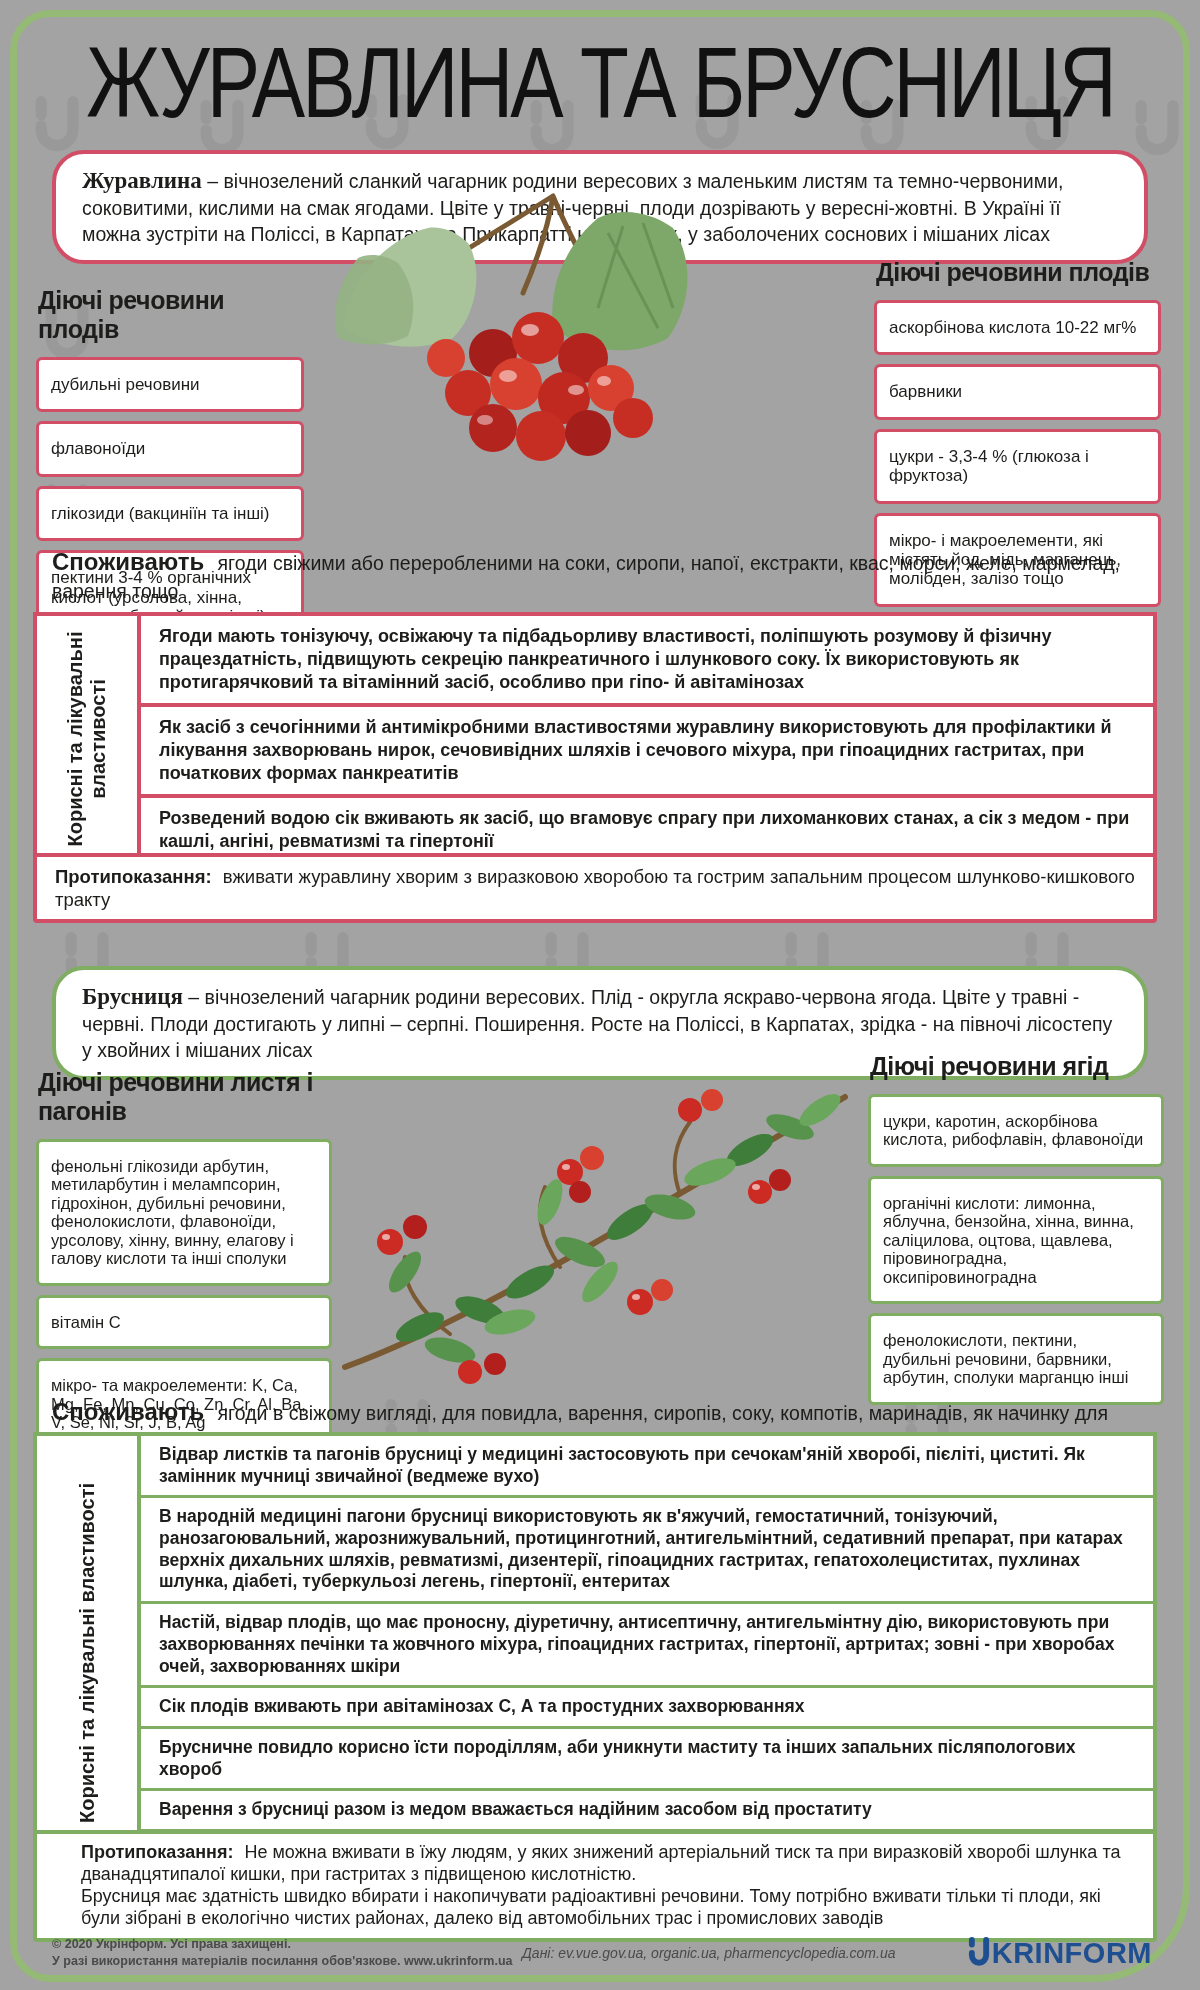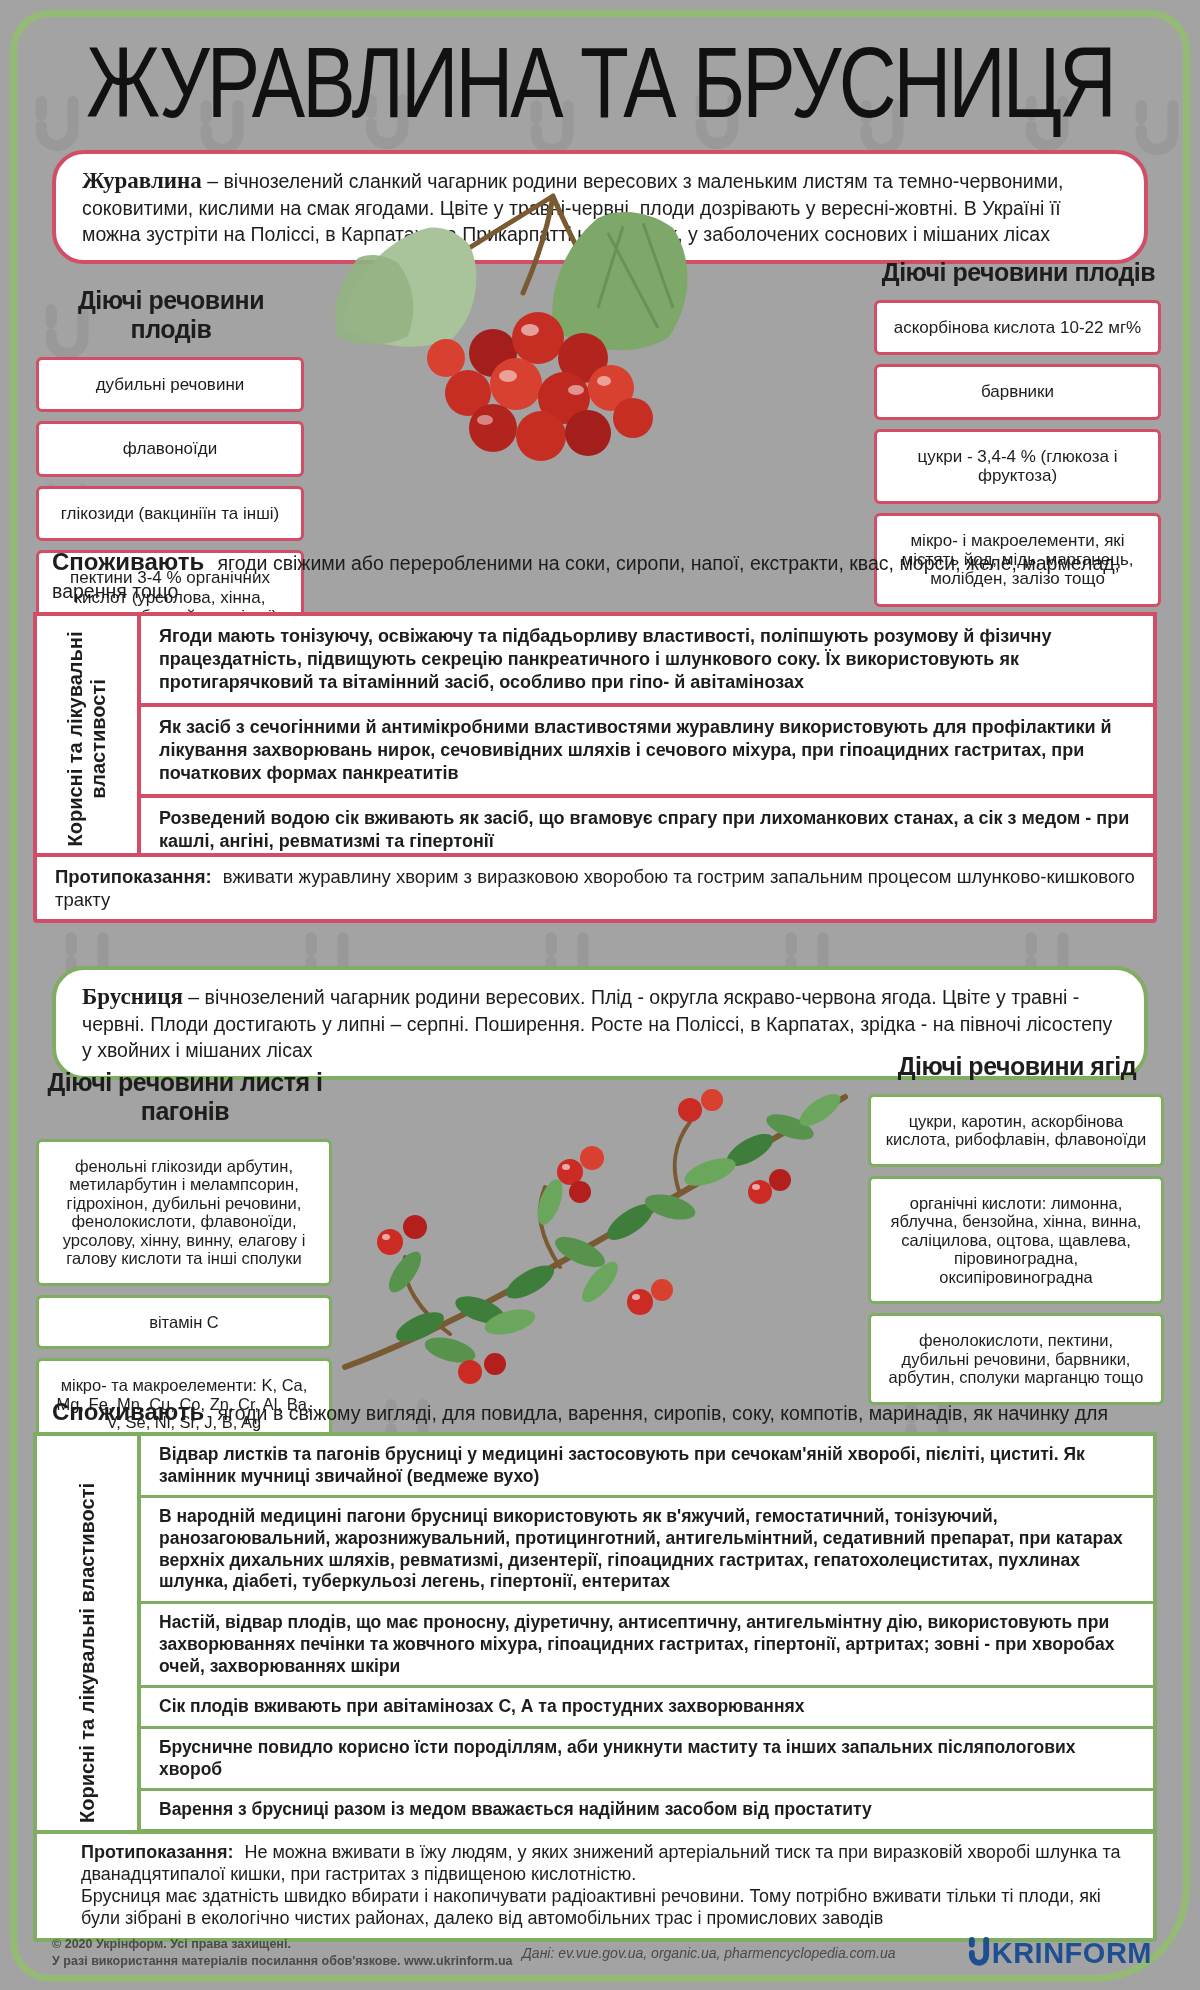--- a/index.html
+++ b/index.html
@@ -15,21 +15,21 @@
   .title { position:absolute; left:0; top:26px; width:100%; text-align:center;
            font-size:80px; font-weight:400; letter-spacing:-3px; color:#111;
            transform:scaleY(1.24); transform-origin:center top; white-space:nowrap; }
   
   .intro { position:absolute; left:52px; width:1096px; border-radius:32px;
            padding:12px 26px; font-size:19.5px; line-height:1.32; background:#fff; }
   .intro.red   { border:4px solid #d14e66; top:150px; }
   .intro.green { border:4px solid #7fad61; top:966px; }
   .intro b { font-size:23px; font-weight:700;font-family:Liberation Serif, serif; }
   
-  .col { position:absolute;text-align:center; }
+  .col { position:absolute; }
   .col-h { font-size:25px; font-weight:700; margin:0 0 13px 2px; letter-spacing:-0.5px; }
   .box { border:3px solid #d14e66; border-radius:6px; background:#fff;
          font-size:17px; font-weight:400; line-height:1.14; padding:15px 12px; margin-bottom:9px; }
   .green-sec .box { border-color:#7fad61; }
   .c-left  { left:36px;  top:286px;  width:268px; }
   .c-right { left:874px; top:258px;  width:287px; }
   .l-left  { left:36px;  top:1068px; width:296px; }
   .l-right { left:868px; top:1052px; width:296px; }
   .l-left .box, .l-right .box { font-size:16.5px; line-height:1.12; }
   
@@ -199,21 +199,21 @@
       <ellipse cx="308" cy="202" rx="8" ry="5" fill="#ffffff" opacity="0.5"></ellipse>
       <ellipse cx="217" cy="232" rx="8" ry="5" fill="#ffffff" opacity="0.45"></ellipse>
       <ellipse cx="336" cy="193" rx="7" ry="5" fill="#ffffff" opacity="0.5"></ellipse>
     </g>
   </svg>
 
   <div class="col c-right">
     <div class="col-h">Діючі речовини плодів</div>
     <div class="box">аскорбінова кислота 10-22 мг%</div>
     <div class="box">барвники</div>
-    <div class="box">цукри - 3,4-4 % (глюкоза і фруктоза)</div>
+    <div class="box">цукри - 3,3-4 % (глюкоза і фруктоза)</div>
     <div class="box">мікро- і макроелементи, які містять йод, мідь, марганець, молібден, залізо тощо</div>
   </div>
 
   <p class="consume consume1">
     <b>Споживають</b>
     <span>ягоди свіжими або переробленими на соки, сиропи, напої, екстракти, квас, морси, желе, мармелад, варення тощо</span>
   </p>
 
   <div class="btable red">
     <div class="blabel">
@@ -285,21 +285,21 @@
       <ellipse cx="236" cy="95" rx="4" ry="3" fill="#fff" opacity="0.6"></ellipse>
       <ellipse cx="306" cy="225" rx="4" ry="3" fill="#fff" opacity="0.6"></ellipse>
       <ellipse cx="426" cy="115" rx="4" ry="3" fill="#fff" opacity="0.6"></ellipse>
     </g>
   </svg>
 
   <div class="col l-right green-sec">
     <div class="col-h">Діючі речовини ягід</div>
     <div class="box">цукри, каротин, аскорбінова кислота, рибофлавін, флавоноїди</div>
     <div class="box">органічні кислоти: лимонна, яблучна, бензойна, хінна, винна, саліцилова, оцтова, щавлева, піровиноградна, оксипіровиноградна</div>
-    <div class="box">фенолокислоти, пектини, дубильні речовини, барвники, арбутин, сполуки марганцю тощо</div>
+    <div class="box">фенолокислоти, пектини, дубильні речовини, барвники, арбутин, сполуки марганцю інші</div>
   </div>
 
   <p class="consume consume2">
     <b>Споживають</b>
     <span>ягоди в свіжому вигляді, для повидла, варення, сиропів, соку, компотів, маринадів, як начинку для цукерок</span>
   </p>
 
   <div class="btable green">
     <div class="blabel">
       <span>Корисні та лікувальні властивості</span>

